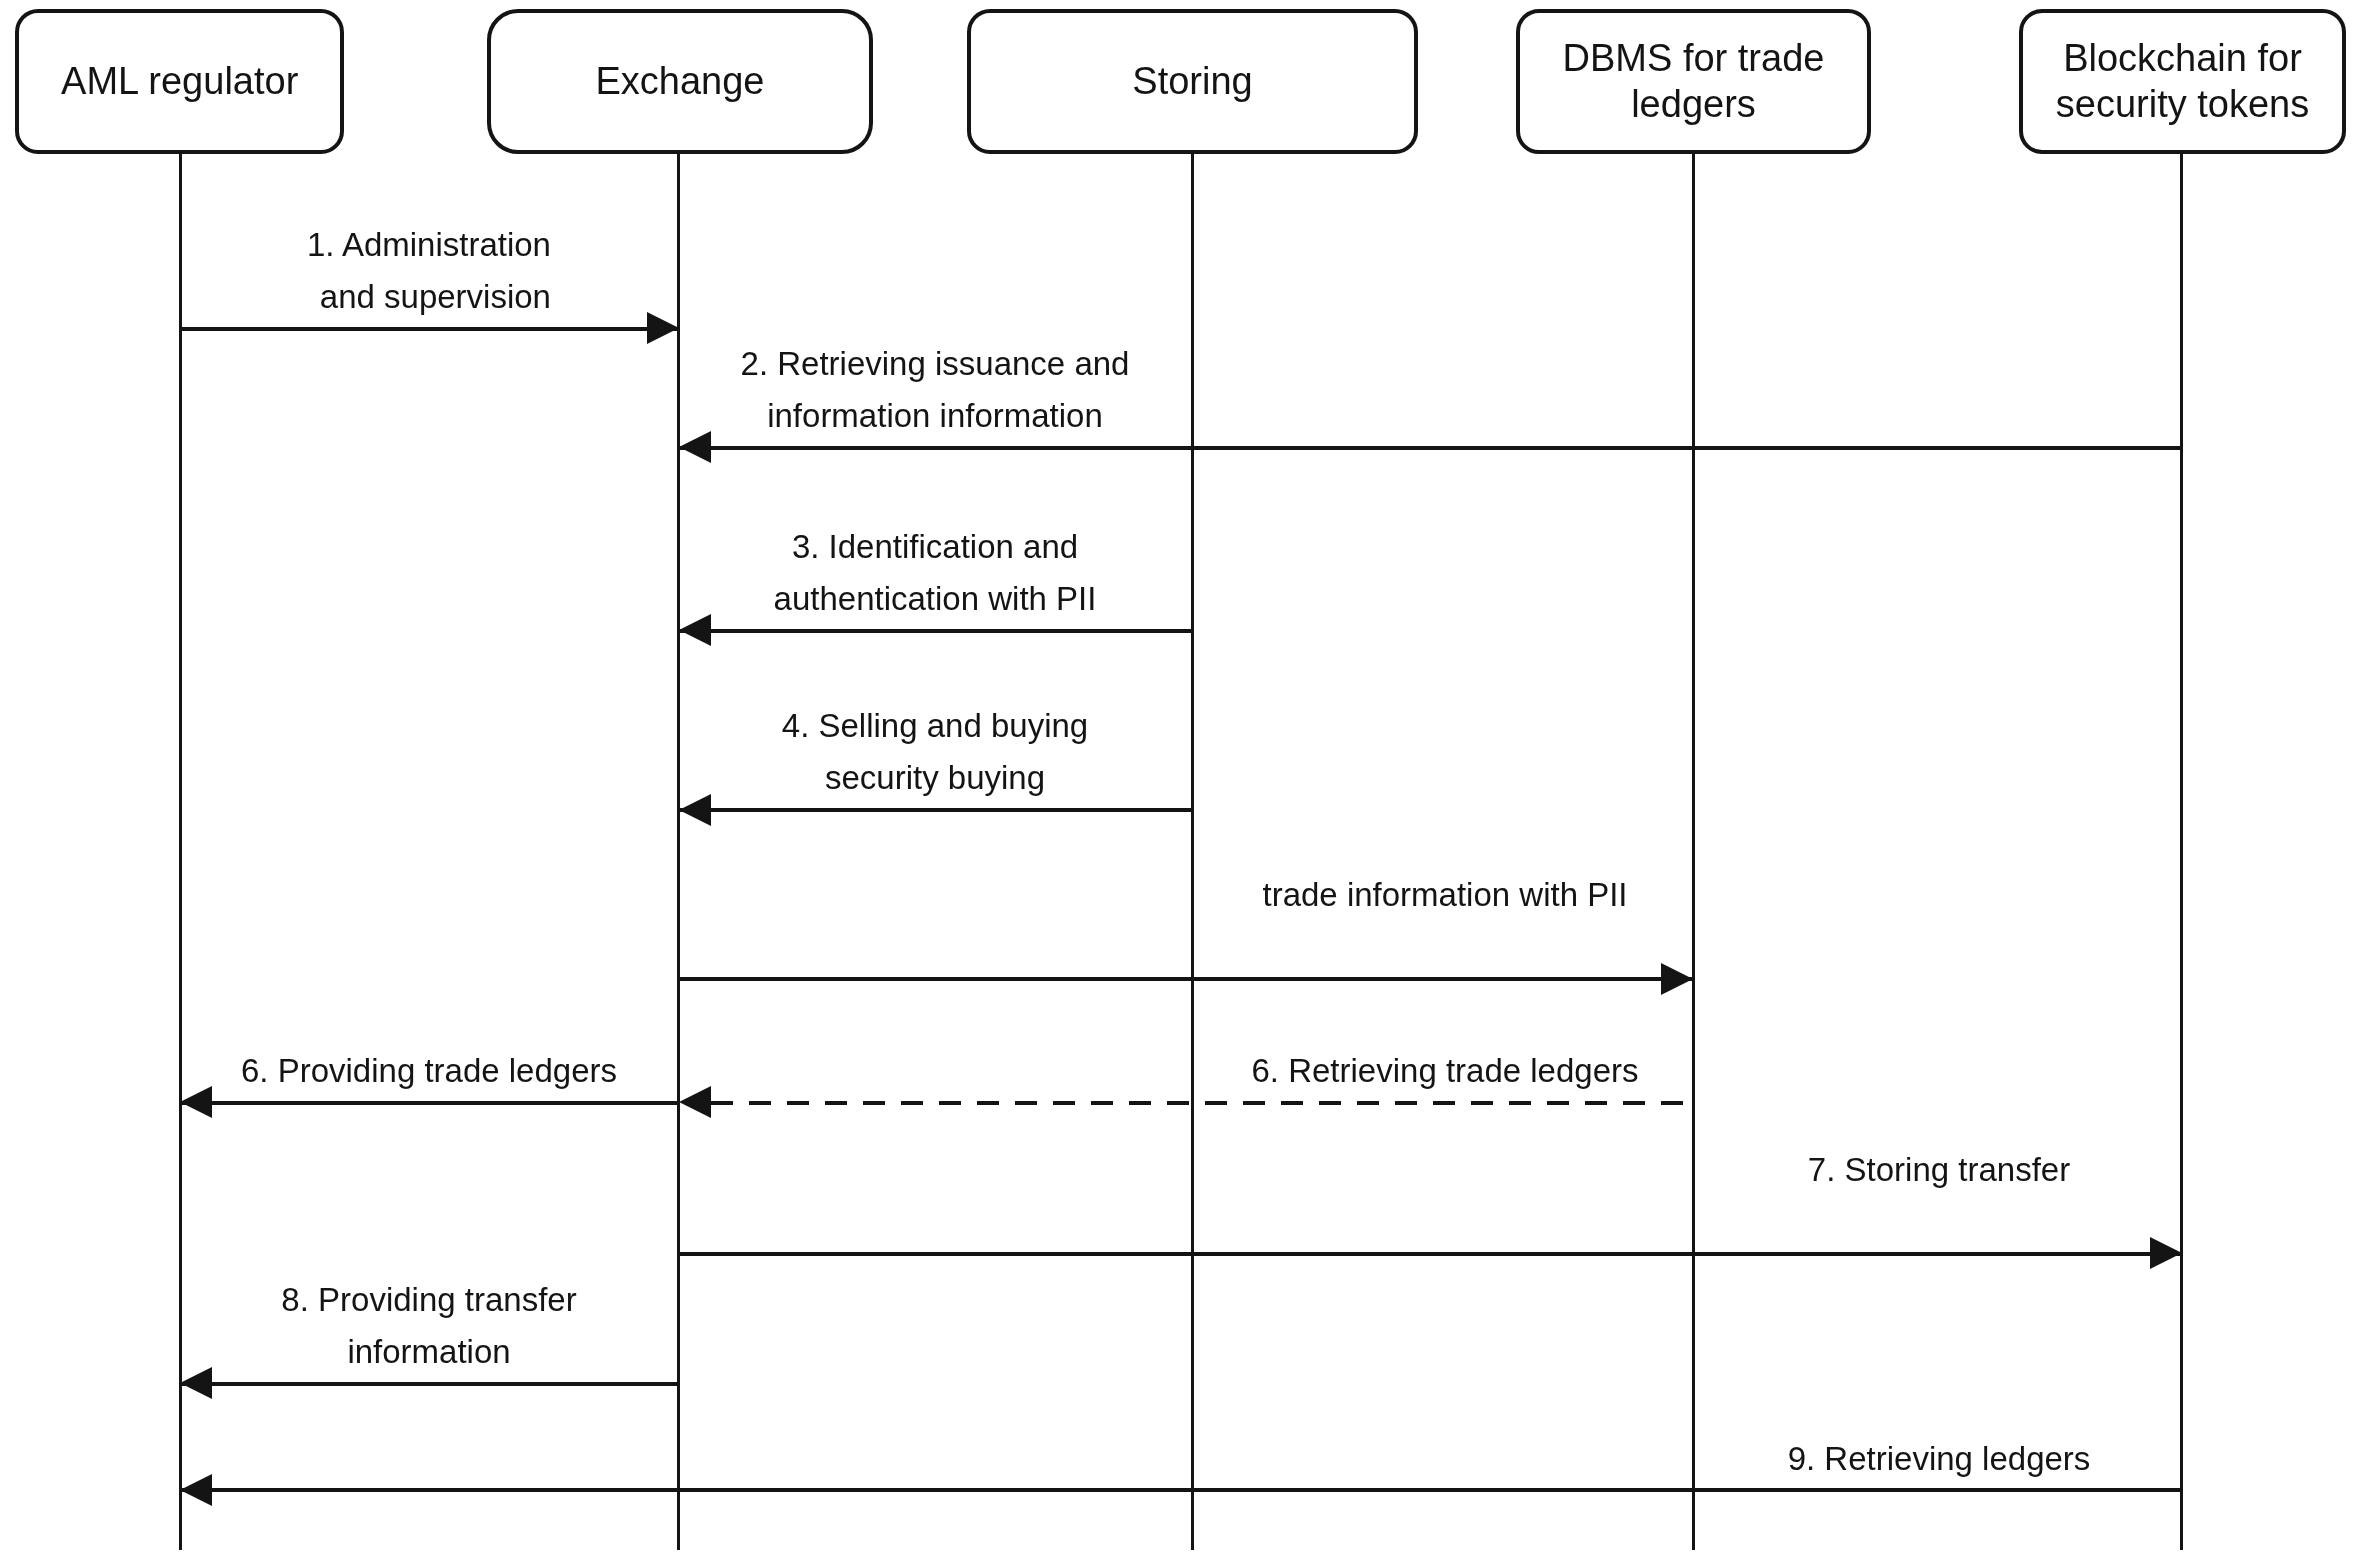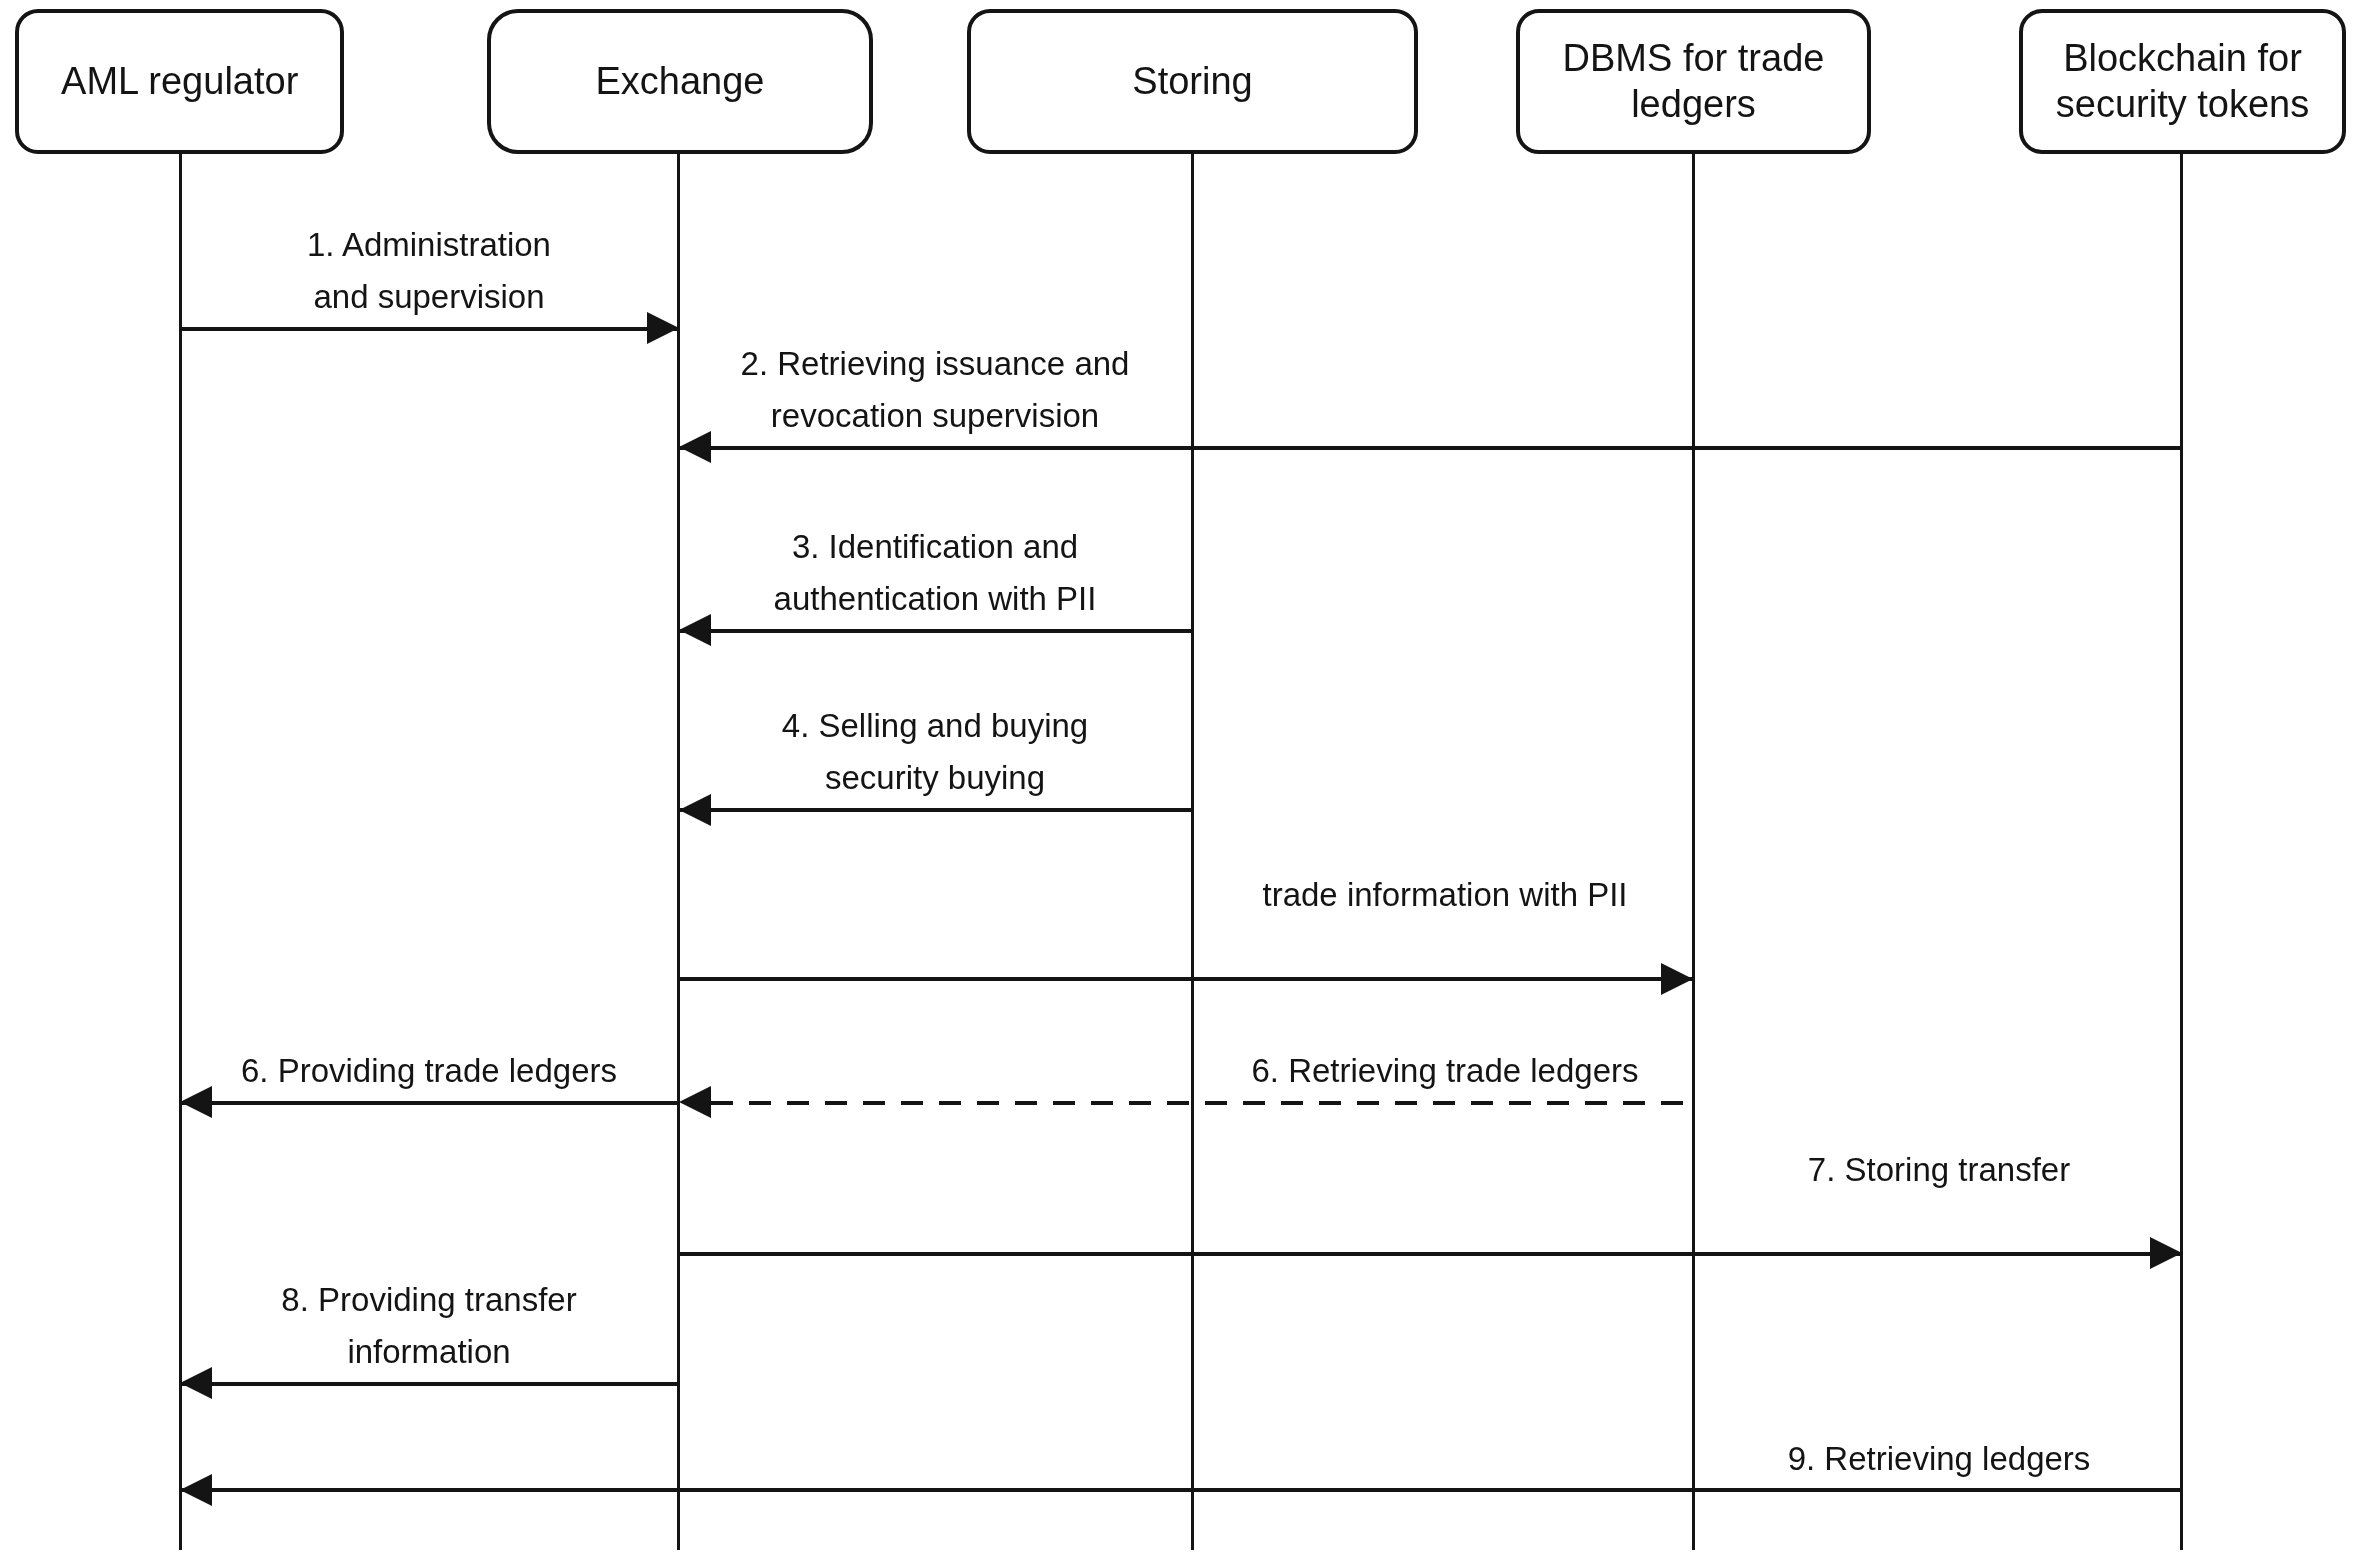--- a/index.html
+++ b/index.html
@@ -60,30 +60,30 @@
   <div class="actor" style="left:2019px;width:327px;">
     <span>Blockchain for security tokens</span>
   </div>
 
   <div class="lifeline" style="left:179px;"></div>
   <div class="lifeline" style="left:677px;"></div>
   <div class="lifeline" style="left:1191px;"></div>
   <div class="lifeline" style="left:1692px;"></div>
   <div class="lifeline" style="left:2180px;"></div>
 
-  <div class="msg-label" style="left:429px;top:219px;">
+  <div class="msg-label" style="left:429px;top:219px;text-align:right;">
     <div>1. Administration</div>
     <div>and supervision</div>
   </div>
   <div class="msg-line" style="left:180px;top:327px;width:499px;"></div>
   <div class="arrowhead right" style="left:647px;top:312px;"></div>
 
   <div class="msg-label" style="left:935px;top:338px;">
     <div>2. Retrieving issuance and</div>
-    <div>revocation supervision</div>
+    <div>information information</div>
   </div>
   <div class="msg-line" style="left:679px;top:446px;width:1503px;"></div>
   <div class="arrowhead left" style="left:679px;top:431px;"></div>
 
   <div class="msg-label" style="left:935px;top:521px;">
     <div>3. Identification and</div>
     <div>authentication with PII</div>
   </div>
   <div class="msg-line" style="left:679px;top:629px;width:513px;"></div>
   <div class="arrowhead left" style="left:679px;top:614px;"></div>

